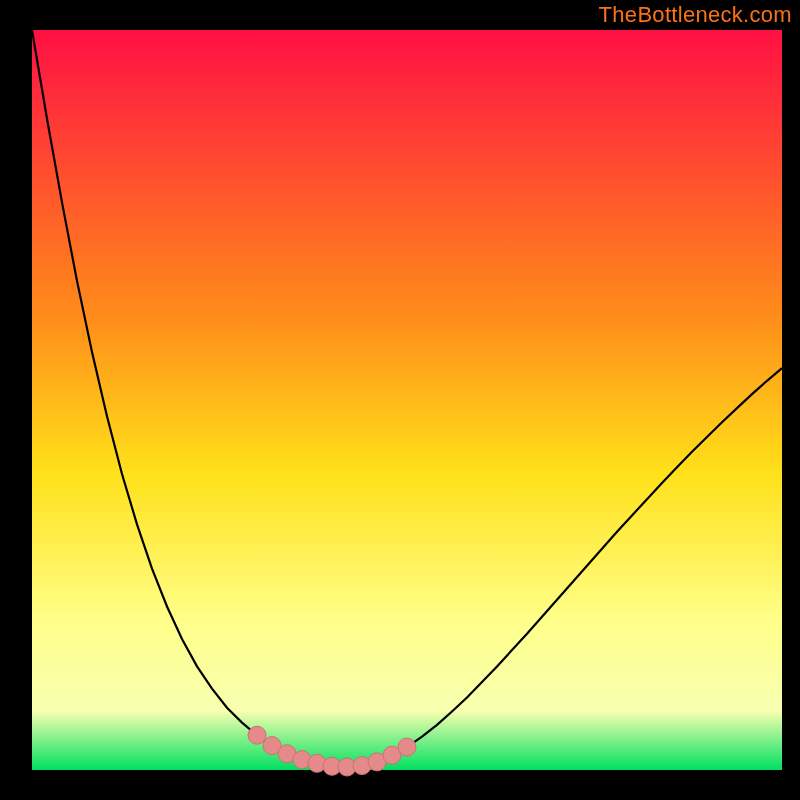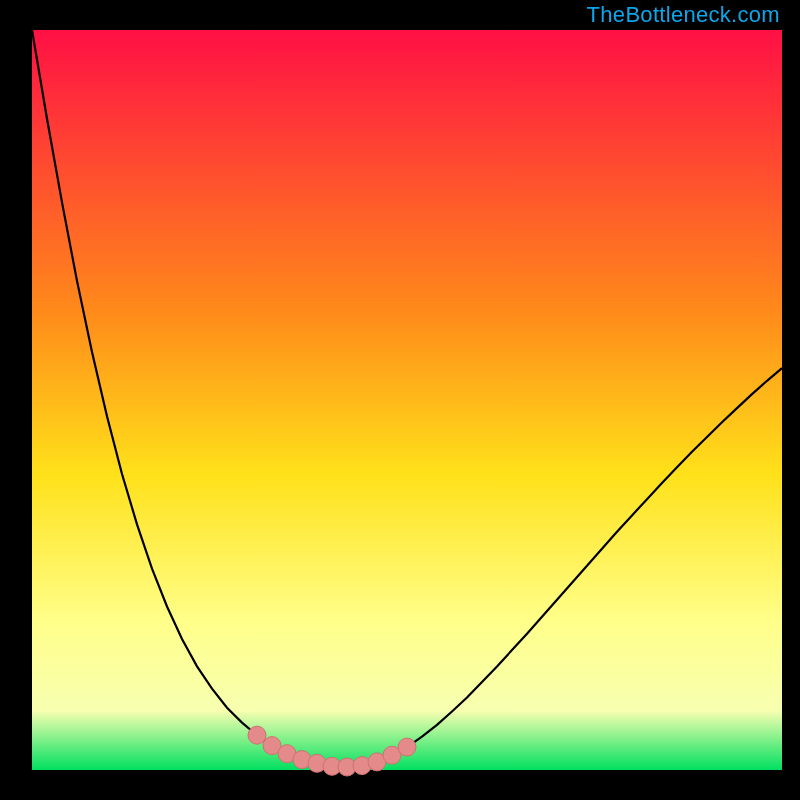--- a/index.html
+++ b/index.html
@@ -13,22 +13,22 @@
   }
   .outer {
     position: relative;
     width: 800px;
     height: 800px;
     background: #000;
   }
   .watermark {
     position: absolute;
     top: 2px;
-    right: 20px;
-    color: #0ea5e9;
+    right: 8px;
+    color: #f97316;
     font-size: 22px;
     letter-spacing: 0.3px;
     z-index: 50;
   }
   svg {
     position: absolute;
     top: 0;
     left: 0;
   }
 </style>

